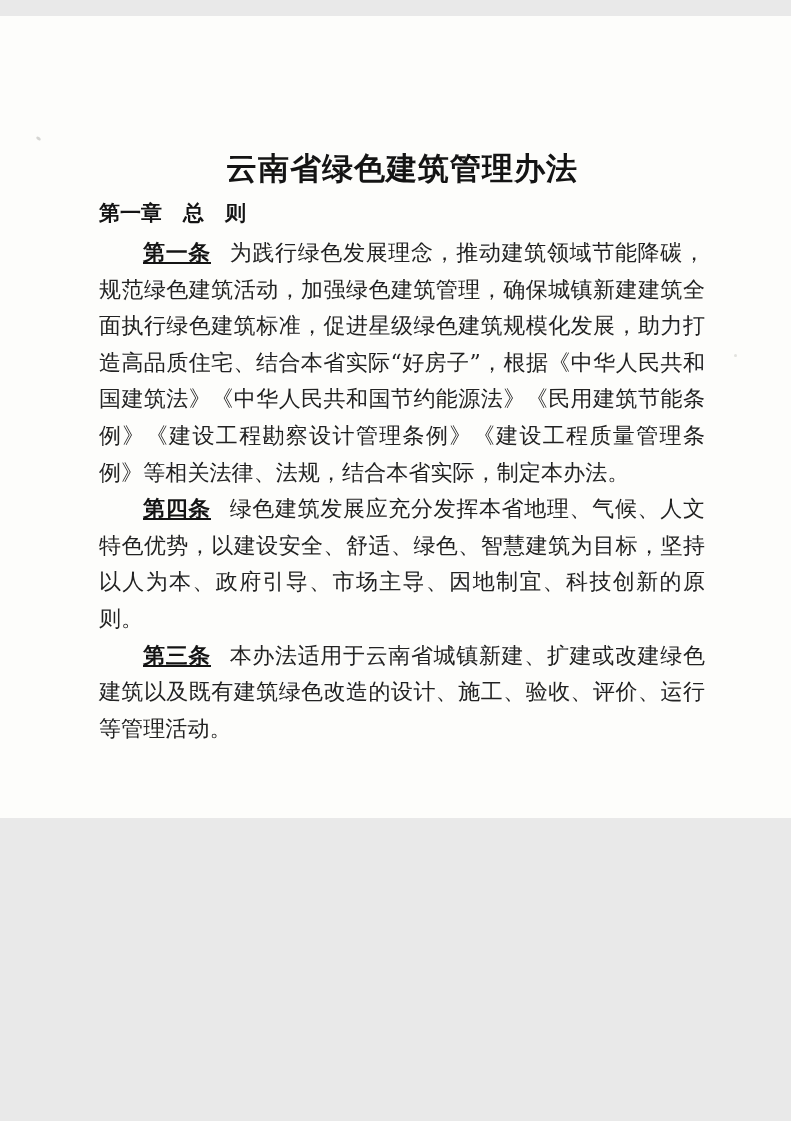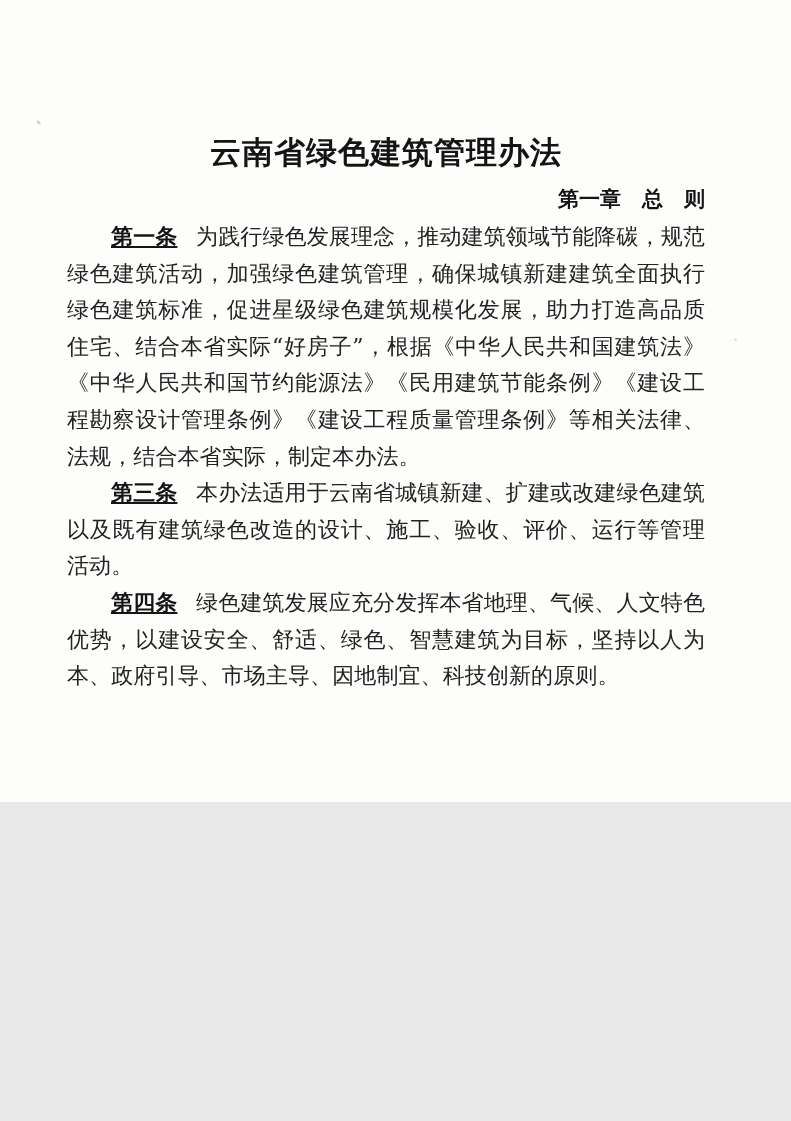--- a/index.html
+++ b/index.html
@@ -5,45 +5,45 @@
   :root {
     --paper: #fdfdfb;
     --ink: #222222;
     --ink-heavy: #141414;
   }
   html, body { margin: 0; padding: 0; background: #e9e9e9; }
   .sheet {
     position: relative;
     width: 791px;
     height: 802px;
-    margin: 0 auto;
+    margin: 16px auto;
     background: var(--paper);
     box-sizing: border-box;
-    padding: 136px 86px 0 67px;
+    padding: 136px 86px 0 99px;
     overflow: hidden;
     font-family: "DejaVu Serif", "Liberation Serif", serif;
     color: var(--ink);
   }
   .doc-title {
     margin: 0;
     font-family: "DejaVu Sans", "Liberation Sans", sans-serif;
     font-size: 31px;
     line-height: 33px;
     font-weight: 700;
     text-align: center;
     color: var(--ink-heavy);
     letter-spacing: 1px;
   }
   .chapter-heading {
     margin: 19px 0 0 0;
-    font-family: Liberation Sans, sans-serif;
+    font-family: Liberation Mono, monospace;
     font-size: 21px;
     line-height: 21px;
     font-weight: 700;
-    text-align: right;
+    text-align: left;
     color: var(--ink-heavy);
   }
   .articles { margin-top: 10px; }
   .article {
     margin: 0;
     font-size: 22px;
     line-height: 36.6px;
     text-indent: 2em;
     text-align: justify;
     text-justify: inter-character;
@@ -75,22 +75,22 @@
 </head>
 <body>
 
 <div class="sheet">
   <h1 class="doc-title">云南省绿色建筑管理办法</h1>
 
   <h2 class="chapter-heading">第一章　总　则</h2>
 
   <div class="articles" id="articles">
       <p class="article"><span class="article-label">第一条</span><span>为践行绿色发展理念，推动建筑领域节能降碳，规范绿色建筑活动，加强绿色建筑管理，确保城镇新建建筑全面执行绿色建筑标准，促进星级绿色建筑规模化发展，助力打造高品质住宅、结合本省实际“好房子”，根据《中华人民共和国建筑法》《中华人民共和国节约能源法》《民用建筑节能条例》《建设工程勘察设计管理条例》《建设工程质量管理条例》等相关法律、法规，结合本省实际，制定本办法。</span></p>
+      <p class="article"><span class="article-label">第四条</span><span>绿色建筑发展应充分发挥本省地理、气候、人文特色优势，以建设安全、舒适、绿色、智慧建筑为目标，坚持以人为本、政府引导、市场主导、因地制宜、科技创新的原则。</span></p>
       <p class="article"><span class="article-label">第三条</span><span>本办法适用于云南省城镇新建、扩建或改建绿色建筑以及既有建筑绿色改造的设计、施工、验收、评价、运行等管理活动。</span></p>
-      <p class="article"><span class="article-label">第四条</span><span>绿色建筑发展应充分发挥本省地理、气候、人文特色优势，以建设安全、舒适、绿色、智慧建筑为目标，坚持以人为本、政府引导、市场主导、因地制宜、科技创新的原则。</span></p>
     </div>
 
   <div class="page-number">— 2 —</div>
 
   <span class="speck speck-1"></span>
   <span class="speck speck-2"></span>
   <span class="speck speck-red"></span>
 </div>
 
 </body></html>

